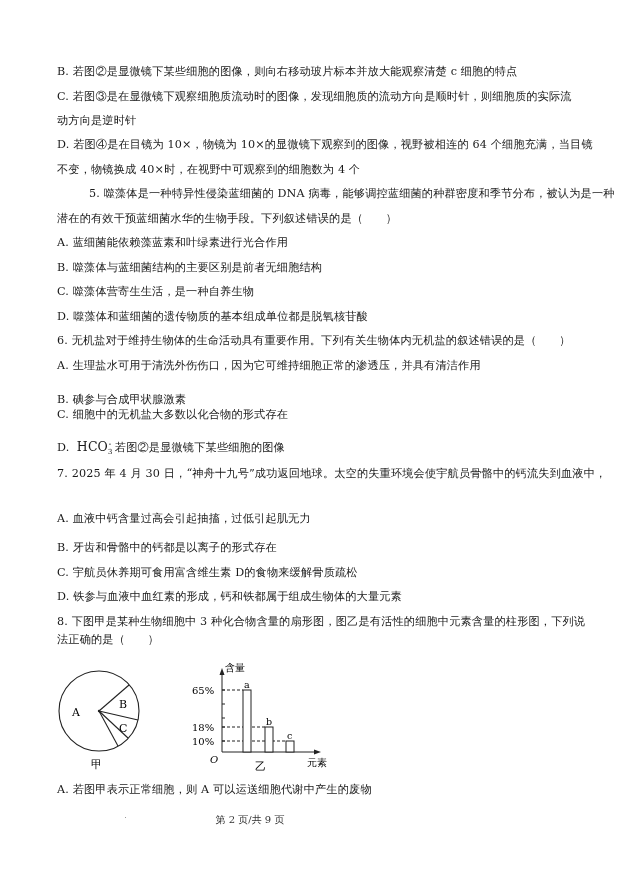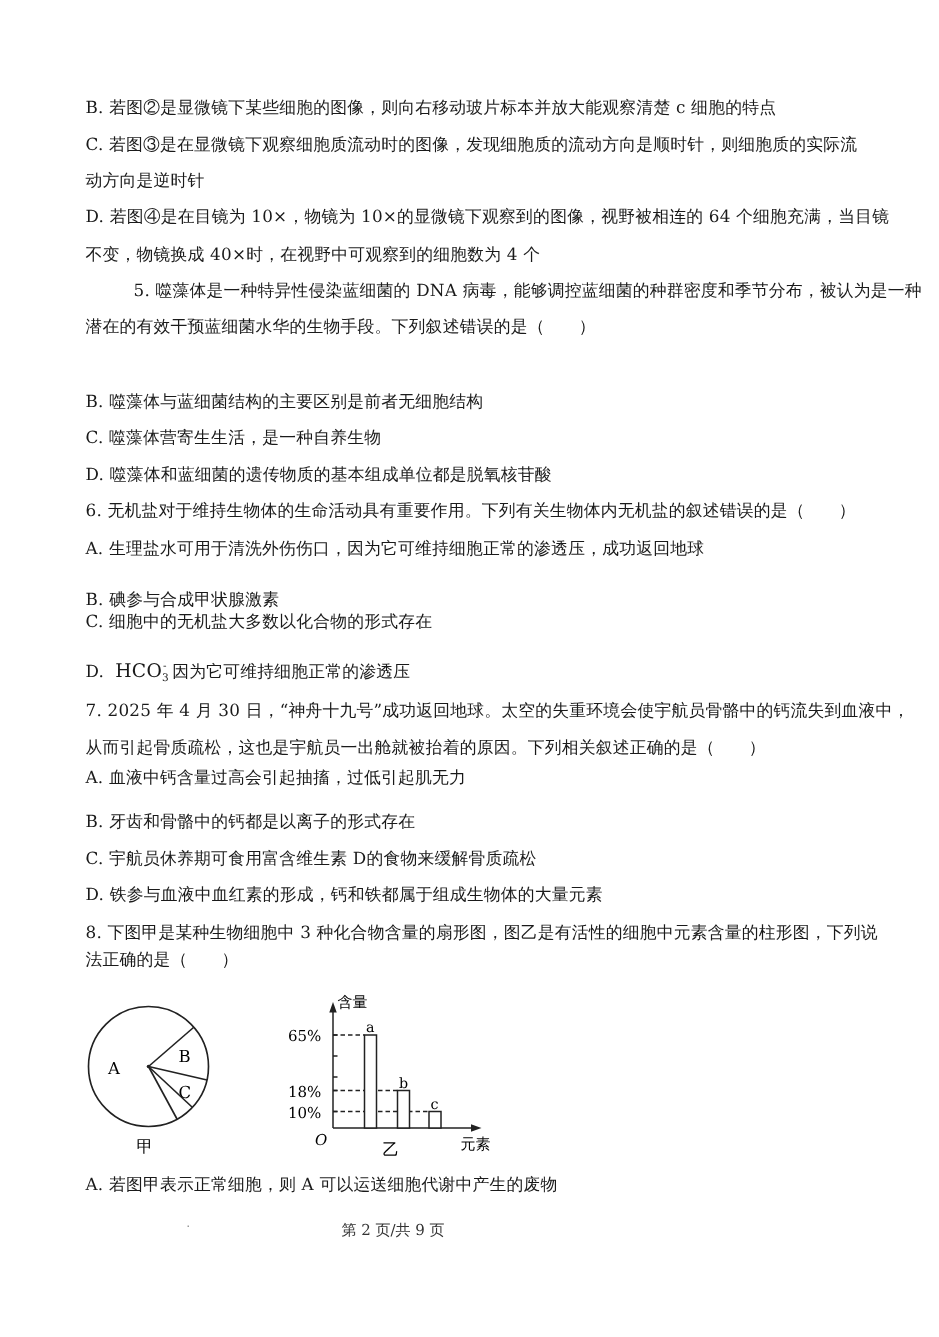--- a/index.html
+++ b/index.html
@@ -27,21 +27,21 @@
       font-size: 11.2px;
       line-height: 14px;
       white-space: nowrap;
       letter-spacing: 0.15px;
     }
     .chem sub { font-size: 7px; vertical-align: -3px; }
     .chem sup { font-size: 7px; vertical-align: 5px; margin-left: -4px; }
     .footer {
       position: absolute;
       top: 813px;
-      left: 12px; width: 500px;
+      left: 0; width: 500px;
       text-align: center;
       font-size: 10px;
       color: #333;
     }
     .dot {
       position: absolute;
       left: 125px; top: 817px;
       width: 1px; height: 1px;
       background: #999;
     }
@@ -52,35 +52,35 @@
 
 <div class="page">
 
   <div class="line" style="top:65px;">B. 若图②是显微镜下某些细胞的图像，则向右移动玻片标本并放大能观察清楚 c 细胞的特点</div>
   <div class="line" style="top:90px;">C. 若图③是在显微镜下观察细胞质流动时的图像，发现细胞质的流动方向是顺时针，则细胞质的实际流</div>
   <div class="line" style="top:114px;">动方向是逆时针</div>
   <div class="line" style="top:138px;">D. 若图④是在目镜为 10×，物镜为 10×的显微镜下观察到的图像，视野被相连的 64 个细胞充满，当目镜</div>
   <div class="line" style="top:163px;">不变，物镜换成 40×时，在视野中可观察到的细胞数为 4 个</div>
 
   <div class="line" style="top:187px;margin-left:32px;">5. 噬藻体是一种特异性侵染蓝细菌的 DNA 病毒，能够调控蓝细菌的种群密度和季节分布，被认为是一种</div>
-  <div class="line" style="top:212px;font-family:Liberation Mono, monospace;">潜在的有效干预蓝细菌水华的生物手段。下列叙述错误的是（　　）</div>
+  <div class="line" style="top:212px;">潜在的有效干预蓝细菌水华的生物手段。下列叙述错误的是（　　）</div>
+  <div class="line" style="top:236px;">A. 蓝细菌能依赖藻蓝素和叶绿素进行光合作用</div>
   <div class="line" style="top:261px;">B. 噬藻体与蓝细菌结构的主要区别是前者无细胞结构</div>
   <div class="line" style="top:285px;text-align:center;">C. 噬藻体营寄生生活，是一种自养生物</div>
   <div class="line" style="top:310px;">D. 噬藻体和蓝细菌的遗传物质的基本组成单位都是脱氧核苷酸</div>
 
   <div class="line" style="top:334px;">6. 无机盐对于维持生物体的生命活动具有重要作用。下列有关生物体内无机盐的叙述错误的是（　　）</div>
-  <div class="line" style="top:359px;">A. 生理盐水可用于清洗外伤伤口，因为它可维持细胞正常的渗透压，成功返回地球</div>
+  <div class="line" style="top:359px;">A. 生理盐水可用于清洗外伤伤口，因为它可维持细胞正常的渗透压，并具有清洁作用</div>
   <div class="line" style="top:393px;">B. 碘参与合成甲状腺激素</div>
   <div class="line" style="top:408px;">C. 细胞中的无机盐大多数以化合物的形式存在</div>
   <div class="line chem" style="top:437px;">
-    <span style="white-space:pre;">D.  </span><span style="font-size:12.5px;"><span>HCO</span><sub>3</sub><sup>-</sup></span><span> 因为它可维持细胞正常的渗透压</span>
+    <span style="white-space:pre;">D.  </span><span style="font-size:12.5px;"><span>HCO</span><sub>3</sub><sup>-</sup></span><span> 若图②是显微镜下某些细胞的图像</span>
   </div>
 
   <div class="line" style="top:467px;">7. 2025 年 4 月 30 日，“神舟十九号”成功返回地球。太空的失重环境会使宇航员骨骼中的钙流失到血液中，</div>
-  <div class="line" style="top:492px;">从而引起骨质疏松，这也是宇航员一出舱就被抬着的原因。下列相关叙述正确的是（　　）</div>
   <div class="line" style="top:512px;">A. 血液中钙含量过高会引起抽搐，过低引起肌无力</div>
   <div class="line" style="top:541px;">B. 牙齿和骨骼中的钙都是以离子的形式存在</div>
   <div class="line" style="top:566px;">C. 宇航员休养期可食用富含维生素 D的食物来缓解骨质疏松</div>
   <div class="line" style="top:590px;">D. 铁参与血液中血红素的形成，钙和铁都属于组成生物体的大量元素</div>
 
   <div class="line" style="top:615px;">8. 下图甲是某种生物细胞中 3 种化合物含量的扇形图，图乙是有活性的细胞中元素含量的柱形图，下列说</div>
   <div class="line" style="top:633px;">法正确的是（　　）</div>
 
   <svg style="position:absolute; left:55px; top:665px;" width="95" height="112" viewBox="0 0 95 112">
     <circle cx="44" cy="46" r="40" fill="none" stroke="#222" stroke-width="1.1"></circle>

